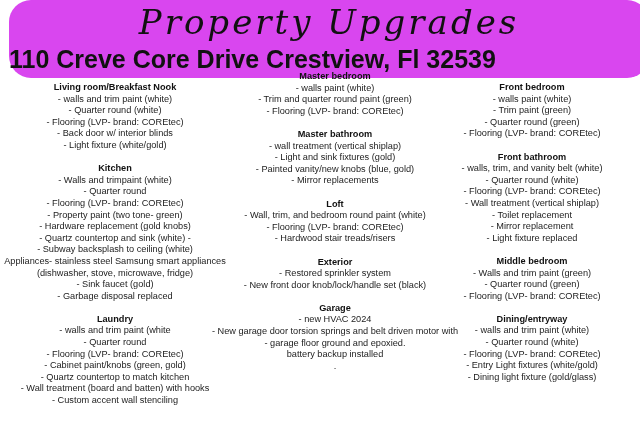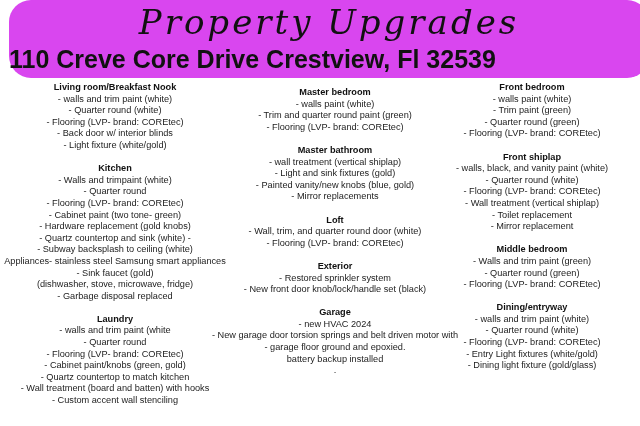--- a/index.html
+++ b/index.html
@@ -37,21 +37,21 @@
     }
     .col {
       position: absolute; top: 82px;
       text-align: center;
       font-family: "Liberation Sans", sans-serif;
       font-size: 9.2px;
       line-height: 11.6px;
       color: #222;
     }
     .col-left { left: 0px; width: 230px; }
-    .col-mid { left: 200px; width: 270px; top: 87px; }
+    .col-mid { left: 200px; width: 270px; top: 71px; }
     .col-right { left: 442px; width: 180px; }
     .section { margin-bottom: 11.6px; }
     .section-title { font-weight: bold; color: #111; }
     .item { white-space: nowrap; }
   </style>
 </head>
 <body>
 
 <div class="header">
   <div class="script-title">Property Upgrades</div>
@@ -65,27 +65,27 @@
       <div class="item">- Quarter round (white)</div>
       <div class="item">- Flooring  (LVP- brand: COREtec)</div>
       <div class="item">- Back door w/ interior blinds</div>
       <div class="item">- Light fixture (white/gold)</div>
     </div>
     <div class="section">
       <div class="section-title">Kitchen</div>
       <div class="item">- Walls and trimpaint (white)</div>
       <div class="item">- Quarter round</div>
       <div class="item">- Flooring  (LVP- brand: COREtec)</div>
-      <div class="item">- Cabinet paint (two tone- green)</div>
+      <div class="item">- Property paint (two tone- green)</div>
       <div class="item">- Hardware replacement (gold knobs)</div>
       <div class="item">- Quartz countertop and sink (white) -</div>
       <div class="item">- Subway backsplash to ceiling (white)</div>
       <div class="item">Appliances- stainless steel Samsung smart appliances</div>
+      <div class="item">(dishwasher, stove, microwave, fridge)</div>
       <div class="item">- Sink faucet (gold)</div>
-      <div class="item">(dishwasher, stove, microwave, fridge)</div>
       <div class="item">- Garbage disposal replaced</div>
     </div>
     <div class="section">
       <div class="section-title">Laundry</div>
       <div class="item">- walls  and trim paint (white</div>
       <div class="item">- Quarter round</div>
       <div class="item">- Flooring  (LVP- brand: COREtec)</div>
       <div class="item">- Cabinet paint/knobs (green, gold)</div>
       <div class="item">- Quartz countertop to match kitchen</div>
       <div class="item">- Wall treatment (board and batten) with hooks</div>
@@ -101,22 +101,23 @@
     </div>
     <div class="section">
       <div class="section-title">Master bathroom</div>
       <div class="item">- wall treatment (vertical shiplap)</div>
       <div class="item">- Light and sink  fixtures (gold)</div>
       <div class="item">- Painted vanity/new knobs (blue, gold)</div>
       <div class="item">- Mirror replacements</div>
     </div>
     <div class="section">
       <div class="section-title">Loft</div>
-      <div class="item">- Wall, trim, and quarter round  door (white)</div>
+      <div class="item">- Wall, trim, and bedroom round  paint (white)</div>
       <div class="item">- Flooring  (LVP- brand: COREtec)</div>
+      <div class="item">- Hardwood stair treads/risers</div>
     </div>
     <div class="section">
       <div class="section-title">Exterior</div>
       <div class="item">- Restored sprinkler system</div>
       <div class="item">- New front door knob/lock/handle set (black)</div>
     </div>
     <div class="section">
       <div class="section-title">Garage</div>
       <div class="item">- new HVAC 2024</div>
       <div class="item">- New garage door torsion springs and belt driven motor with</div>
@@ -127,27 +128,28 @@
   </div>
 <div class="col col-right">
     <div class="section">
       <div class="section-title">Front bedroom</div>
       <div class="item">- walls paint (white)</div>
       <div class="item">- Trim paint (green)</div>
       <div class="item">- Quarter round (green)</div>
       <div class="item">- Flooring (LVP- brand: COREtec)</div>
     </div>
     <div class="section">
-      <div class="section-title">Front shiplap</div>
-      <div class="item">- walls, black, and vanity paint (white)</div>
+      <div class="section-title">Front bathroom</div>
+      <div class="item">- walls, trim, and vanity belt (white)</div>
       <div class="item">- Quarter round (white)</div>
       <div class="item">- Flooring  (LVP- brand: COREtec)</div>
       <div class="item">- Wall treatment (vertical shiplap)</div>
       <div class="item">- Toilet replacement</div>
       <div class="item">- Mirror replacement</div>
+      <div class="item">- Light fixture replaced</div>
     </div>
     <div class="section">
       <div class="section-title">Middle bedroom</div>
       <div class="item">- Walls and trim paint (green)</div>
       <div class="item">- Quarter round (green)</div>
       <div class="item">- Flooring  (LVP- brand: COREtec)</div>
     </div>
     <div class="section">
       <div class="section-title">Dining/entryway</div>
       <div class="item">- walls and trim paint (white)</div>

